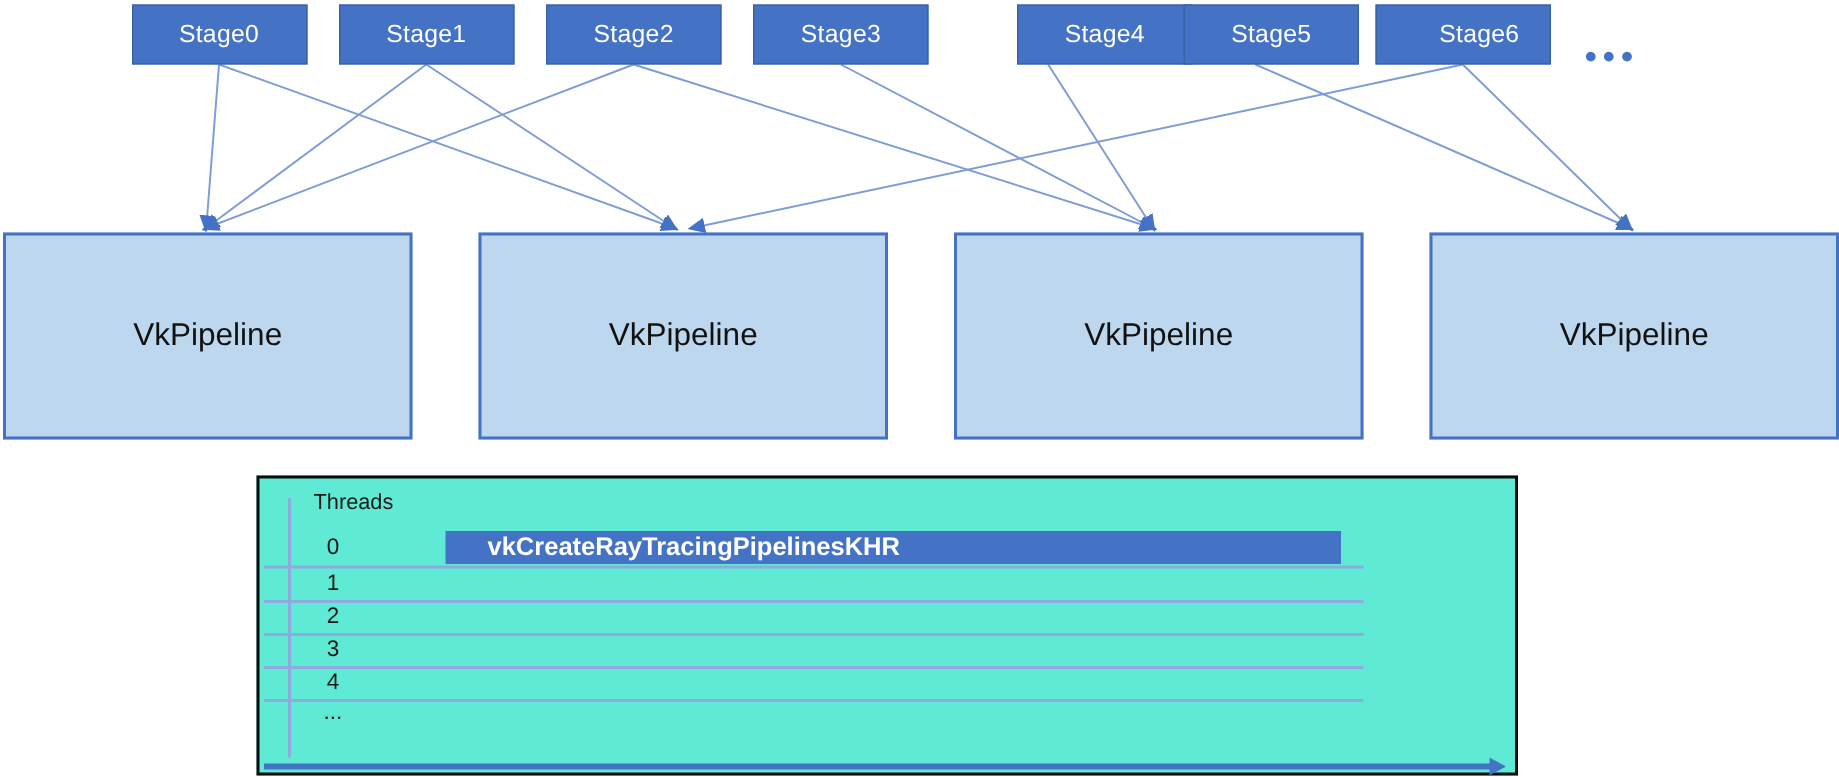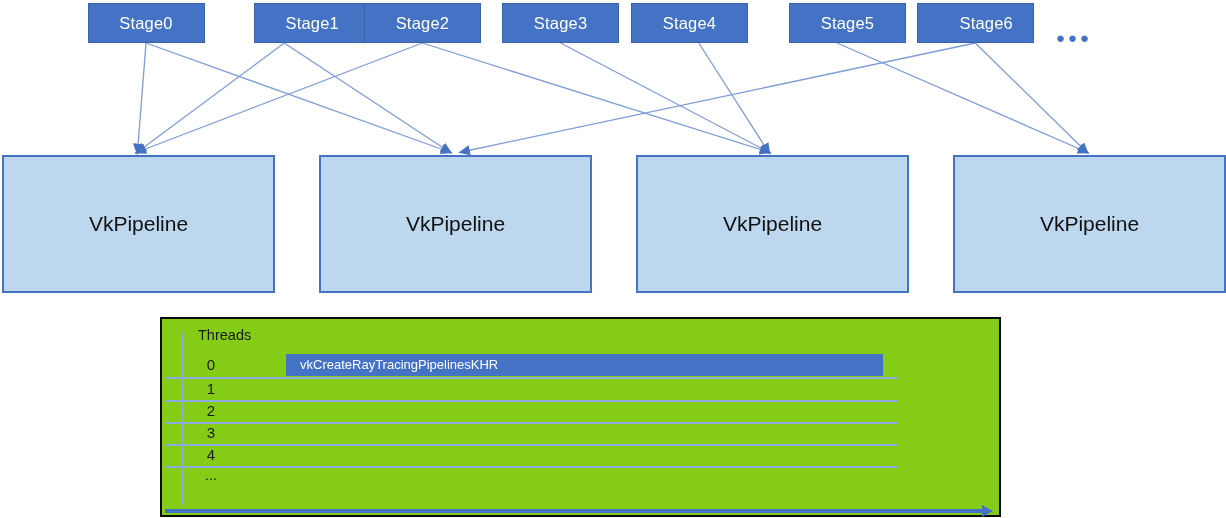--- a/index.html
+++ b/index.html
@@ -20,41 +20,41 @@
   }
   #edges{position:absolute;left:0;top:0;z-index:3;pointer-events:none;}
   .pipe-box{
     position:absolute;top:155px;width:273px;height:138px;box-sizing:border-box;
     background:var(--pipeline-fill);border:2px solid var(--pipeline-border);
     display:flex;align-items:center;justify-content:center;z-index:2;
   }
   .pipe-box span{color:var(--pipeline-text);font-size:21px;}
   
   #timeline{
-    position:absolute;left:160px;top:317px;width:841px;height:200px;box-sizing:border-box;
-    background:#84cc16;border:2px solid var(--panel-border);z-index:5;
+    position:absolute;left:171px;top:317px;width:841px;height:200px;box-sizing:border-box;
+    background:#5eead4;border:2px solid var(--panel-border);z-index:5;
   }
   #timeline .threads-title{
     position:absolute;left:36px;top:8px;font-size:14.5px;color:var(--label-text);
   }
   #timeline .v-axis{
     position:absolute;left:19px;top:13px;width:2px;height:173px;background:var(--grid-line);
   }
   .thread-row-label{
     position:absolute;left:24px;width:50px;height:20px;line-height:20px;
     text-align:center;font-size:15px;color:var(--label-text);
   }
   .row-line{
     position:absolute;left:3px;width:733px;height:2px;background:var(--grid-line);
   }
   #timeline .task-bar{
     position:absolute;left:124px;top:35px;width:597px;height:22px;
     background:var(--bar-fill);color:var(--bar-text);
-    font-size:13px;line-height:22px;padding-left:14px;box-sizing:border-box;
-    white-space:nowrap;overflow:hidden;
+    font-size:17px;line-height:22px;padding-left:28px;box-sizing:border-box;
+    white-space:nowrap;overflow:hidden;font-weight:bold;
   }
   #timeline .time-label{
     position:absolute;left:786px;top:168px;font-size:15px;color:var(--label-text);margin-top:29px;
   }
   #timeline .time-arrow{
     position:absolute;left:3px;top:190px;width:819px;height:4px;background:var(--bar-fill);
   }
   #timeline .time-arrow-head{
     position:absolute;left:820px;top:186px;width:0;height:0;
     border-left:11px solid var(--bar-fill);
@@ -64,33 +64,33 @@
 </head>
 <body>
 
 <div id="canvas">
 
   <div id="stage-row">
   <div class="stage-box" style="left: 87.5px;">
     <span>Stage0</span>
   </div>
 
-  <div class="stage-box" style="left: 225.7px; margin-left: 28px;">
+  <div class="stage-box" style="left: 225.7px;">
     <span>Stage1</span>
   </div>
 
   <div class="stage-box" style="left: 363.9px; align-items: center;">
     <span>Stage2</span>
   </div>
 
   <div class="stage-box" style="left: 502.1px; text-align: center;">
     <span>Stage3</span>
   </div>
 
-  <div class="stage-box" style="left: 631px;">
+  <div class="stage-box" style="left: 678px;">
     <span>Stage4</span>
   </div>
 
   <div class="stage-box" style="left: 789px;">
     <span>Stage5</span>
   </div>
 
   <div class="stage-box" style="left: 916.7px; padding-left: 22px;">
     <span>Stage6</span>
   </div>

